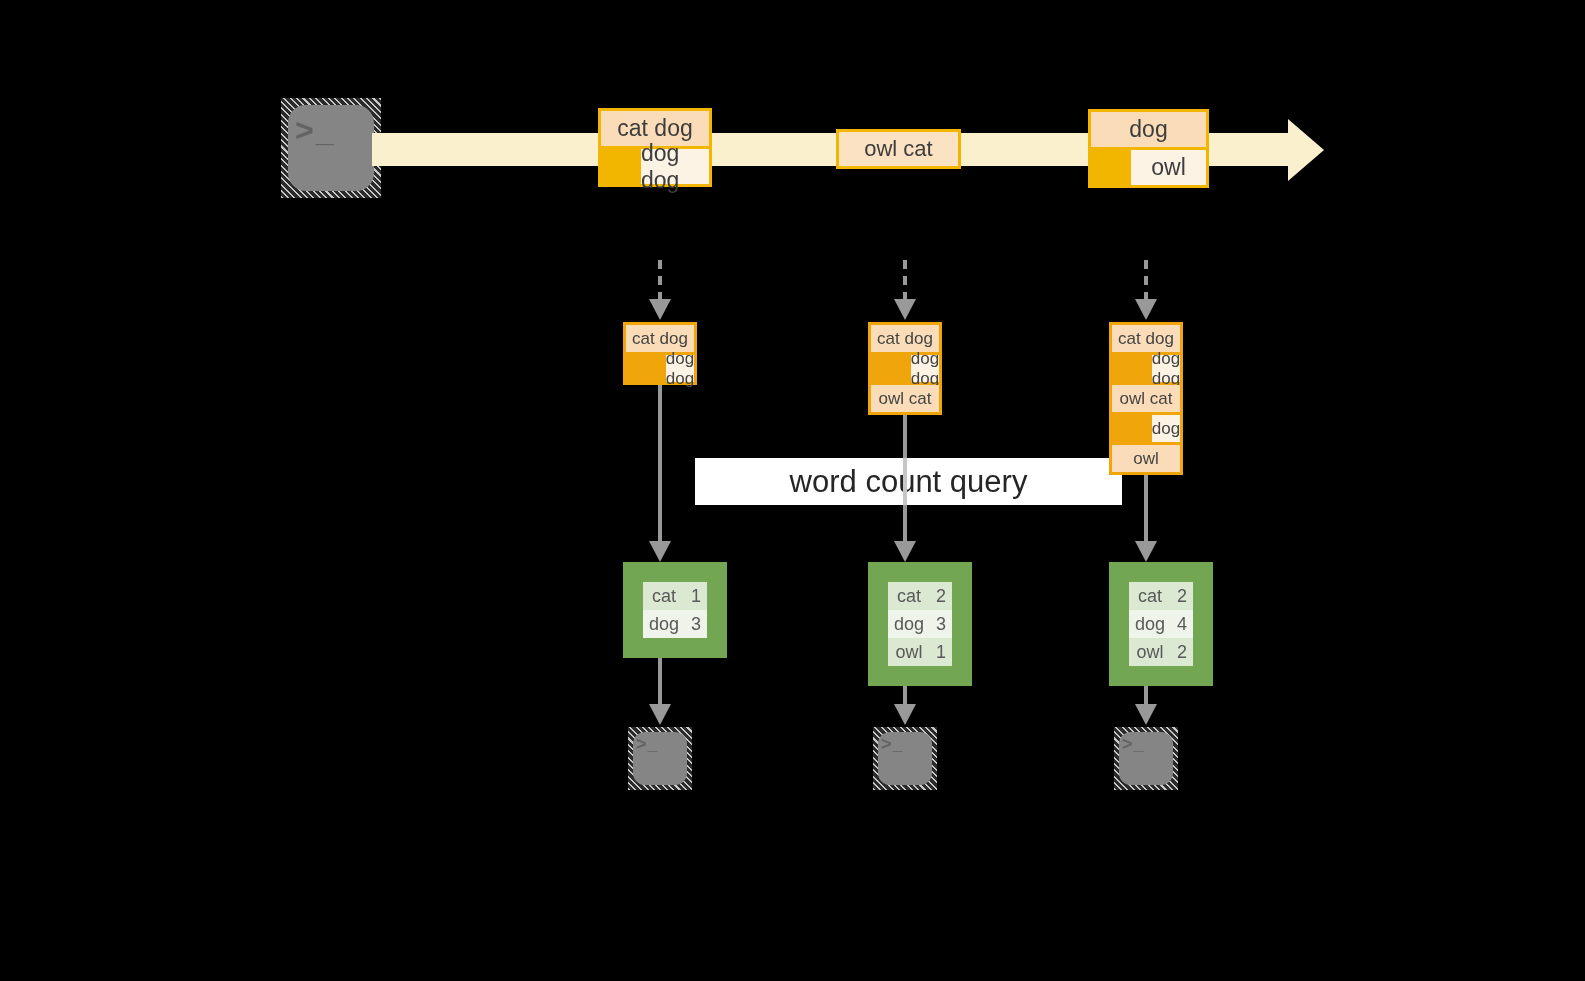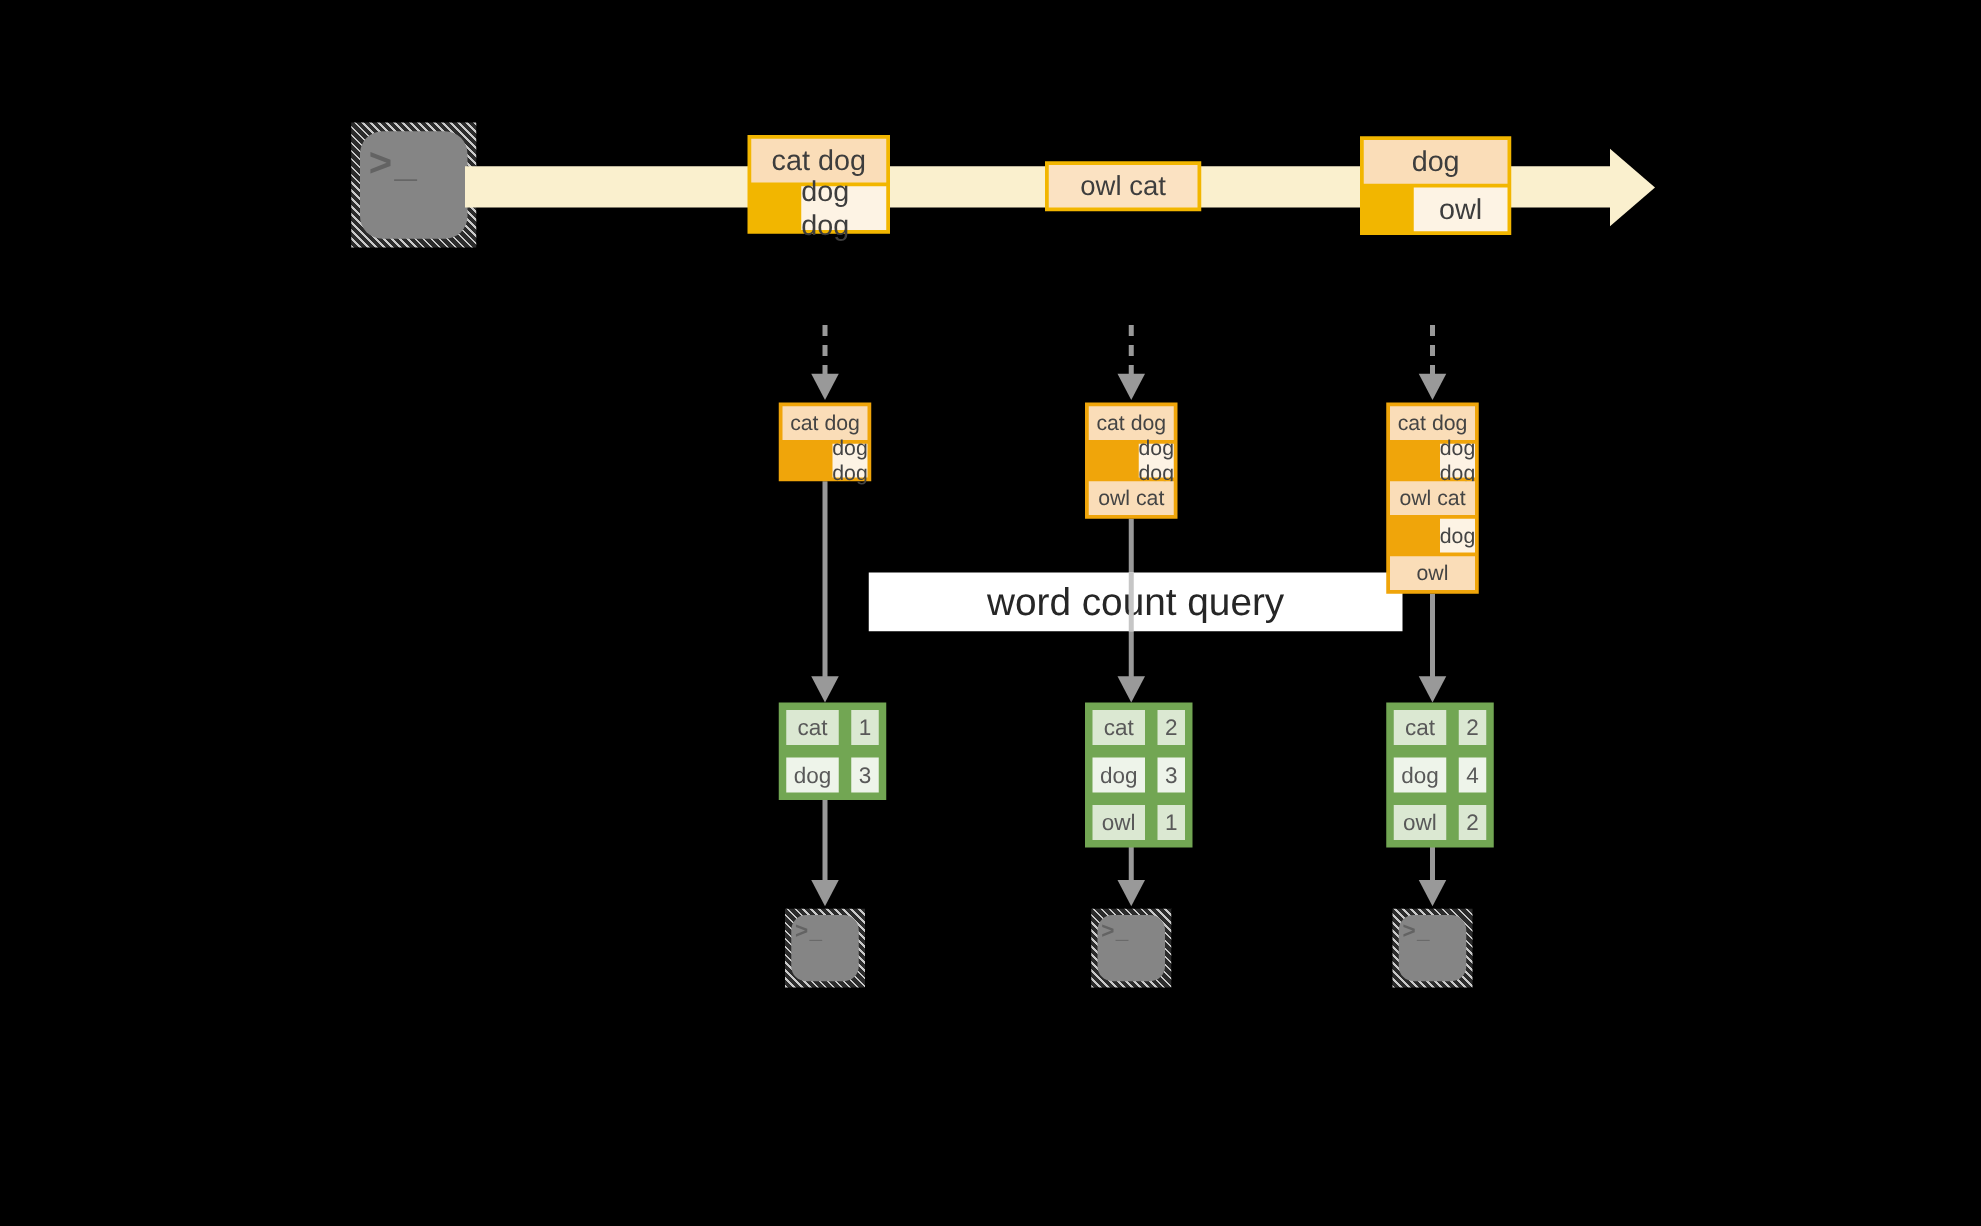--- a/index.html
+++ b/index.html
@@ -41,22 +41,22 @@
   .ostack{position:absolute;top:322px;width:68px;background:var(--goldsm);padding:3px;
     display:flex;flex-direction:column;gap:3px;z-index:3;}
   .ostack .row{height:27px;display:flex;align-items:center;justify-content:center;font-size:17px;color:#444;}
   
   .vline{position:absolute;width:4px;background:var(--gray);z-index:0;}
   .lineover{position:absolute;left:903px;top:458px;width:4px;height:47px;background:#c6c6c6;z-index:2;}
   
   .qlabel{position:absolute;left:695px;top:458px;width:427px;height:47px;background:#fff;z-index:1;
     display:flex;align-items:center;justify-content:center;font-size:31px;color:#262626;}
   
-  .gtable{position:absolute;top:562px;background:var(--green);padding:6px;display:grid;
-    grid-template-columns:42px 22px;gap:10px;z-index:3;}
+  .gtable{position:absolute;top:562px;background:var(--green);padding:20px;display:grid;
+    grid-template-columns:42px 22px;gap:0;z-index:3;}
   .gtable .cell{height:28px;display:flex;align-items:center;justify-content:center;font-size:18px;color:#595959;}
   .ga{background:var(--gcella);}
   .gb{background:var(--gcellb);}
 </style>
 </head>
 <body>
 
 <div class="canvas">
 
   <div class="term src">

